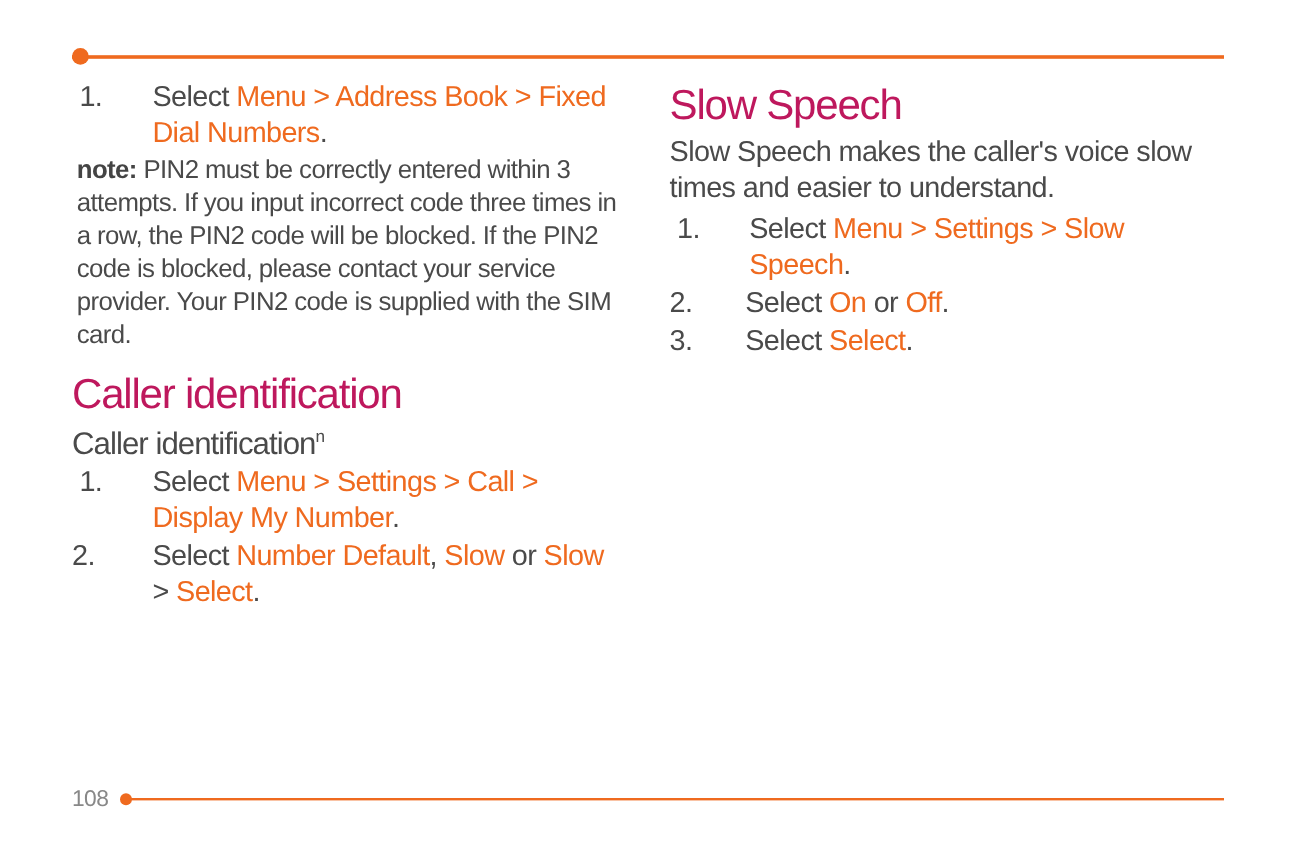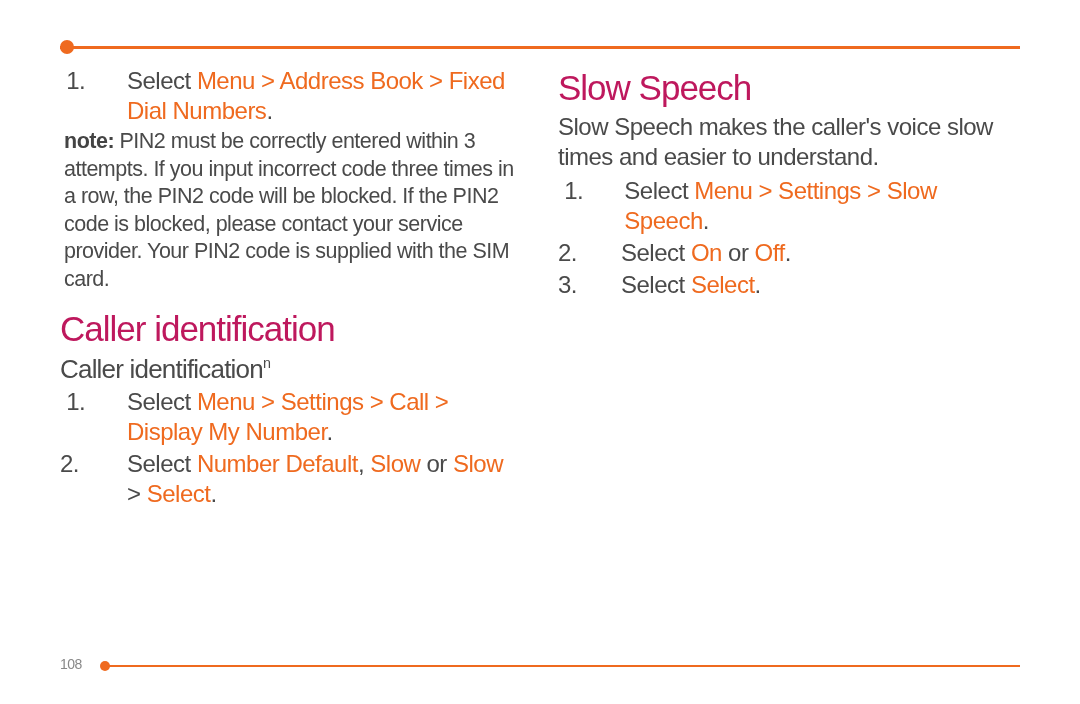--- a/index.html
+++ b/index.html
@@ -84,21 +84,21 @@
     bottom: 30px;
   }
   .bottom-rule {
     position: relative;
     height: 12px;
   }
   .bottom-rule .pageno {
     position: absolute;
     left: 0;
     top: -6px;
-    font-size: 14px;
+    font-size: 19px;
     color: #888;
     background: #fff;
     padding-right: 6px;
   }
   .bottom-rule .dot {
     position: absolute;
     left: 40px;
     top: -1px;
     width: 10px; height: 10px;
     background: #ef6a1f;

